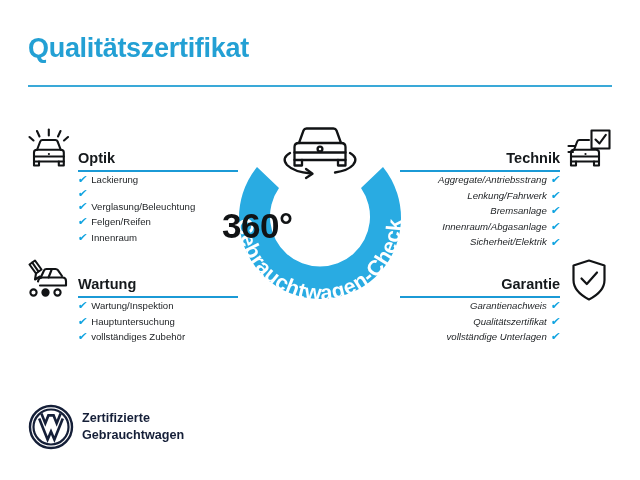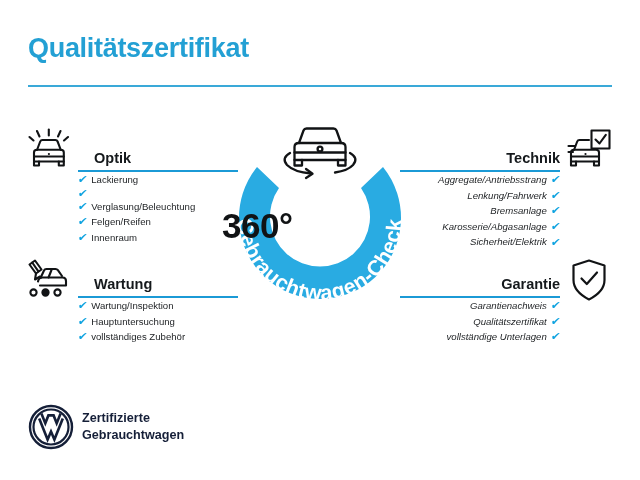--- a/index.html
+++ b/index.html
@@ -43,21 +43,21 @@
     height: 30px;
   }
   .block-title {
     position: absolute;
     bottom: 6px;
     font-size: 14.5px;
     font-weight: bold;
     color: #15191c;
     white-space: nowrap;
   }
-  .block.left .block-title { left: 0; margin-left: 16px; }
+  .block.left .block-title { left: 0; }
   .block.right .block-title { right: 0; margin-left: 44px; }
   .block-rule {
     position: absolute;
     left: 0;
     right: 0;
     bottom: 0;
     height: 1.6px;
     background: #1b9ad6;
   }
   .list {
@@ -297,21 +297,21 @@
       </li>
       <li>
         <span>Lenkung/Fahrwerk</span>
         <span class="chk" style="color: rgb(15, 163, 224);">✔</span>
       </li>
       <li>
         <span>Bremsanlage</span>
         <span class="chk" style="color: rgb(15, 163, 224);">✔</span>
       </li>
       <li>
-        <span>Karosserie/Abgasanlage</span>
+        <span>Innenraum/Abgasanlage</span>
         <span class="chk" style="color: rgb(15, 163, 224);">✔</span>
       </li>
       <li>
         <span>Sicherheit/Elektrik</span>
         <span class="chk" style="color: rgb(15, 163, 224);">✔</span>
       </li>
     </ul>
 </div>
 
 <div class="block right" id="block-garantie">

